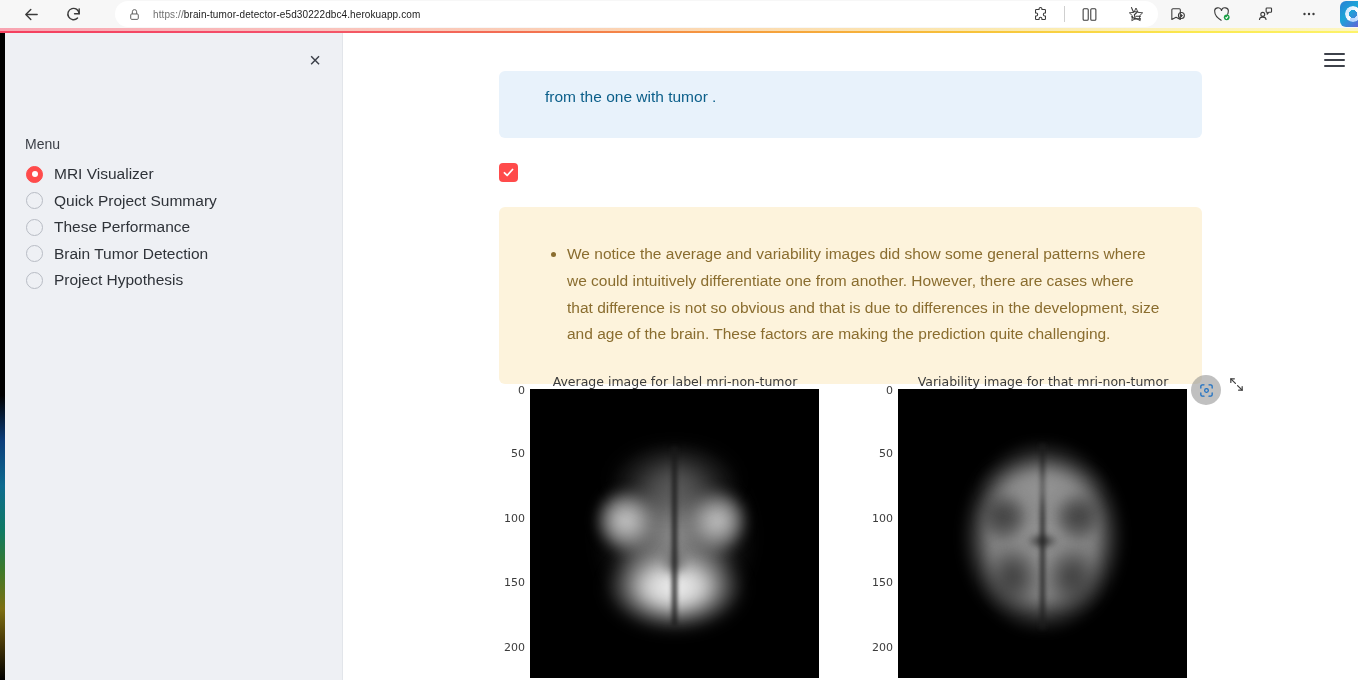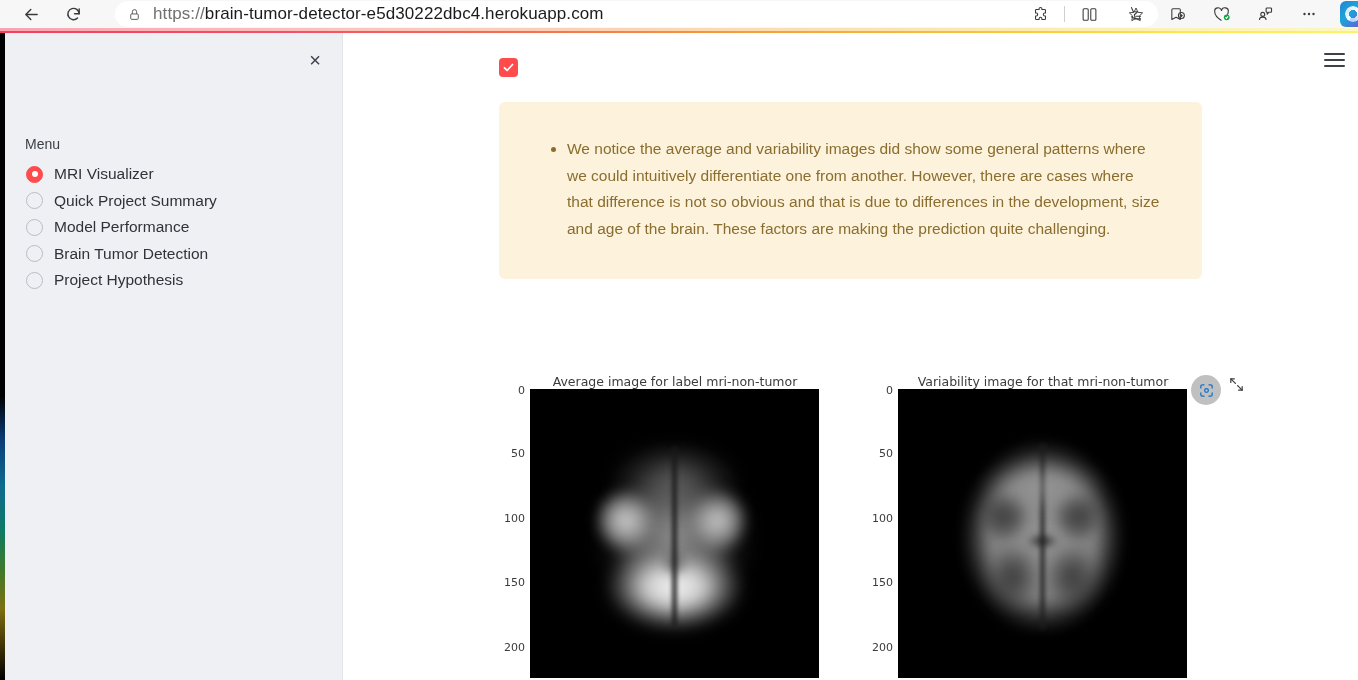--- a/index.html
+++ b/index.html
@@ -27,21 +27,21 @@
     position: absolute; left: 115px; top: 1px;
     width: 1043px; height: 26px;
     background: #ffffff;
     border-radius: 13px;
     display: flex; align-items: center;
     padding: 0 8px;
   }
   .lock-ico { width: 22px; display: flex; align-items: center; justify-content: center; color:#5b5b5b; }
   .url-text {
     flex: 1;
-    font-size: 17px;
+    font-size: 10px;
     color: #1b1b1b;
     white-space: nowrap; overflow: hidden;
     padding-left: 8px;
     letter-spacing: .1px;
   }
   .url-text .dim { color: #707070; }
   .star-fav { width: 28px; display:flex; align-items:center; justify-content:center; color:#4a4a4a;}
   .tb-icons {
     position: absolute; left: 1018px; top: 0;
     height: 28px; display: flex; align-items: center; gap: 0px;
@@ -365,21 +365,21 @@
       <div class="radio-row selected">
         <span class="radio-dot"></span>
         <span class="radio-text">MRI Visualizer</span>
       </div>
       <div class="radio-row">
         <span class="radio-dot"></span>
         <span class="radio-text">Quick Project Summary</span>
       </div>
       <div class="radio-row">
         <span class="radio-dot"></span>
-        <span class="radio-text">Model Performance</span>
+        <span class="radio-text">These Performance</span>
       </div>
       <div class="radio-row">
         <span class="radio-dot"></span>
         <span class="radio-text">Brain Tumor Detection</span>
       </div>
       <div class="radio-row">
         <span class="radio-dot"></span>
         <span class="radio-text">Project Hypothesis</span>
       </div>
     </div>
@@ -388,20 +388,23 @@
   <div class="main">
 
     <div class="hamburger">
       <span></span>
         <span></span>
         <span></span>
     </div>
 
     <div class="content-col">
 
+      <div class="info-box">
+        <p>from the one with tumor .</p>
+      </div>
 
       <div class="chk-row">
         <span class="chk-box">
           <svg width="13" height="13" viewBox="0 0 24 24" fill="none" stroke="#ffffff" stroke-width="3.2" stroke-linecap="round" stroke-linejoin="round">
               <polyline points="4.5 12.5 9.5 17.5 19.5 6.5"></polyline>
             </svg>
         </span>
       </div>
 
       <div class="warn-box">

